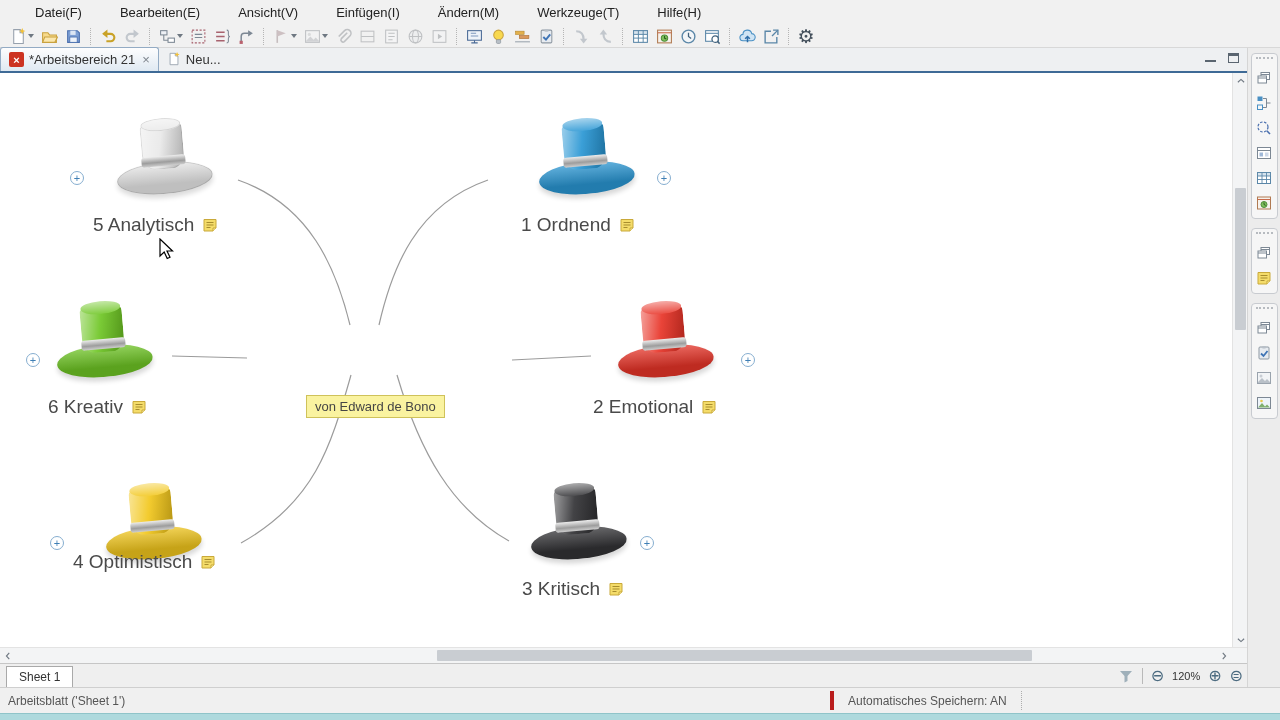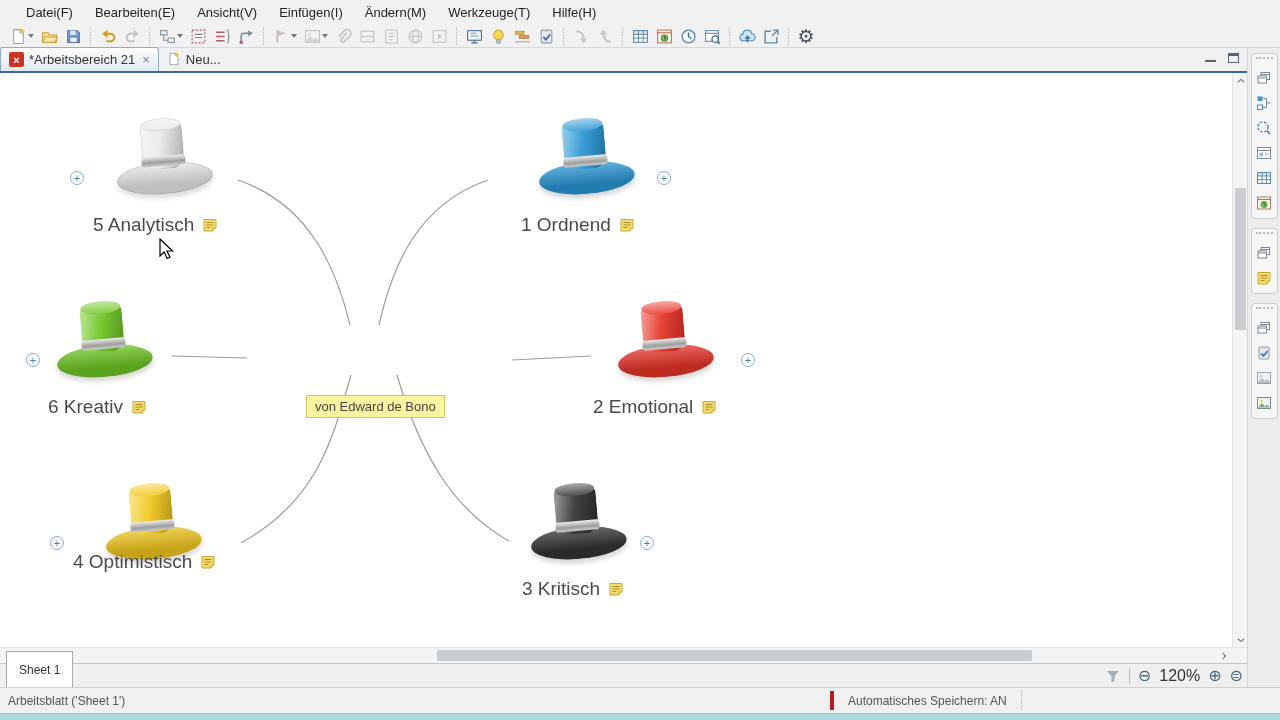--- a/index.html
+++ b/index.html
@@ -1,20 +1,20 @@
 <!DOCTYPE html>
 <html><head>
 <meta charset="utf-8">
 <style>
   *{margin:0;padding:0;box-sizing:border-box}
   html,body{width:1280px;height:720px;overflow:hidden}
   body{font-family:"Liberation Sans","DejaVu Sans",sans-serif;background:#f1f1f1;font-size:13px;color:#222}
   svg.ic{width:17px;height:17px;vertical-align:middle}
   
-  .menubar{height:25px;display:flex;align-items:center;background:#f1f1f1;padding-left:16px;gap:2px}
+  .menubar{height:25px;display:flex;align-items:center;background:#f1f1f1;padding-left:25px;gap:18px}
   .menu-item{padding:3px 10px;cursor:default}
   
   .toolbar{height:23px;display:flex;align-items:center;background:#f1f1f1;border-bottom:1px solid #d8d8d8;padding-left:6px}
   .tb-btn{width:24px;height:21px;display:inline-flex;align-items:center;justify-content:center}
   .tb-sep{height:17px;border-left:1px dotted #b5b5b5;margin:0 5px}
   .caret{width:0;height:0;border-left:3px solid transparent;border-right:3px solid transparent;border-top:4px solid #6f7882;margin:0 3px 0 -2px}
   .c-yellow{color:#c9a227}.c-gray{color:#c2c7cd}.dim{opacity:.6;filter:saturate(.4)}
   .gear{font-size:19px;color:#44505c;line-height:17px}
   
   .mid{display:flex;height:639px}
@@ -57,25 +57,25 @@
   .sc-btn svg{width:10px;height:10px}
   
   .hscrollrow{height:16px;display:flex;background:#f3f4f5;border-top:1px solid #e3e3e3}
   .hs-btn{width:16px;display:flex;align-items:center;justify-content:center}
   .hs-btn svg{width:10px;height:10px}
   .hs-track{position:relative;flex:1}
   .hs-thumb{position:absolute;left:421px;top:2px;width:595px;height:11px;background:#c9cdd2;border-radius:1px}
   .hs-corner{width:15px;background:#f3f4f5}
   
   .sheetrow{height:24px;background:#efefef;border-top:1px solid #c6c6c6;display:flex;align-items:center;position:relative}
-  .sheet-tab{margin-left:6px;height:36px;padding:0 12px;background:#fff;border:1px solid #a9a9a9;border-bottom:none;display:flex;align-items:center;font-size:12px;color:#333;align-self:flex-end}
+  .sheet-tab{margin-left:6px;height:21px;padding:0 12px;background:#fff;border:1px solid #a9a9a9;border-bottom:none;display:flex;align-items:center;font-size:12px;color:#333;align-self:flex-end}
   .zoomctrls{position:absolute;right:4px;top:0;height:24px;display:flex;align-items:center;gap:8px}
   .zsep{height:16px;border-left:1px solid #b9b9b9}
   .zbtn{font-size:16px;color:#4c6b80;line-height:16px}
-  .zlevel{font-size:16px;color:#333}
+  .zlevel{font-size:11px;color:#333}
   .funnel{width:16px;height:16px}
   
   .side-col{width:33px;background:#ececec;border-left:1px solid #d5d5d5;padding-top:5px}
   .panel{width:27px;margin:0 auto 9px;background:#f6f6f6;border:1px solid #c8cbd0;border-radius:4px;padding:3px 0 6px;display:flex;flex-direction:column;align-items:center;gap:7px}
   .panel .handle{width:17px;height:4px;border-top:2px dotted #b7bbc0;margin-bottom:1px}
   .panel .sb-btn{width:18px;height:18px;display:flex;align-items:center;justify-content:center}
   .sb-btn svg{width:16px;height:16px}
   
   .statusbar{height:26px;background:#f0f0f0;border-top:1px solid #cfcfcf;position:relative;display:flex;align-items:center;font-size:12px;color:#555}
   .status-left{padding-left:8px}

